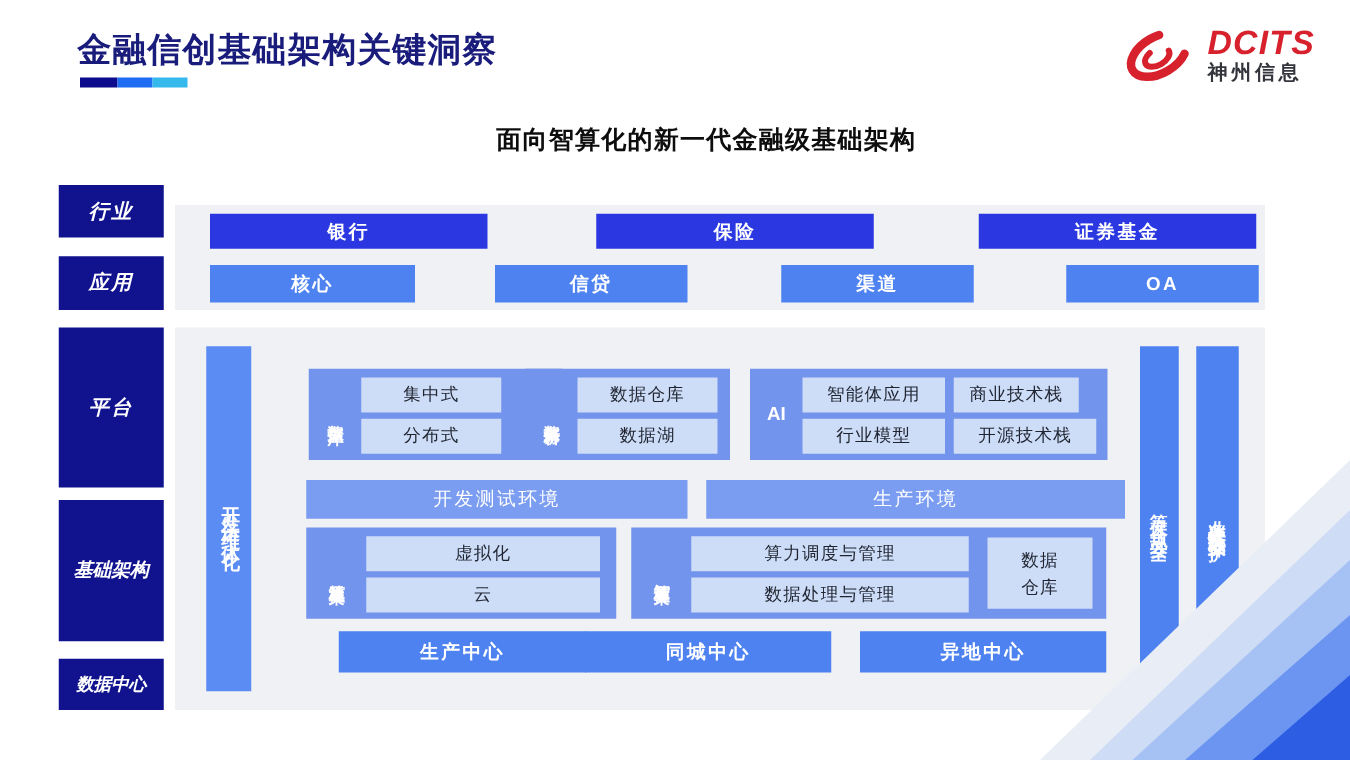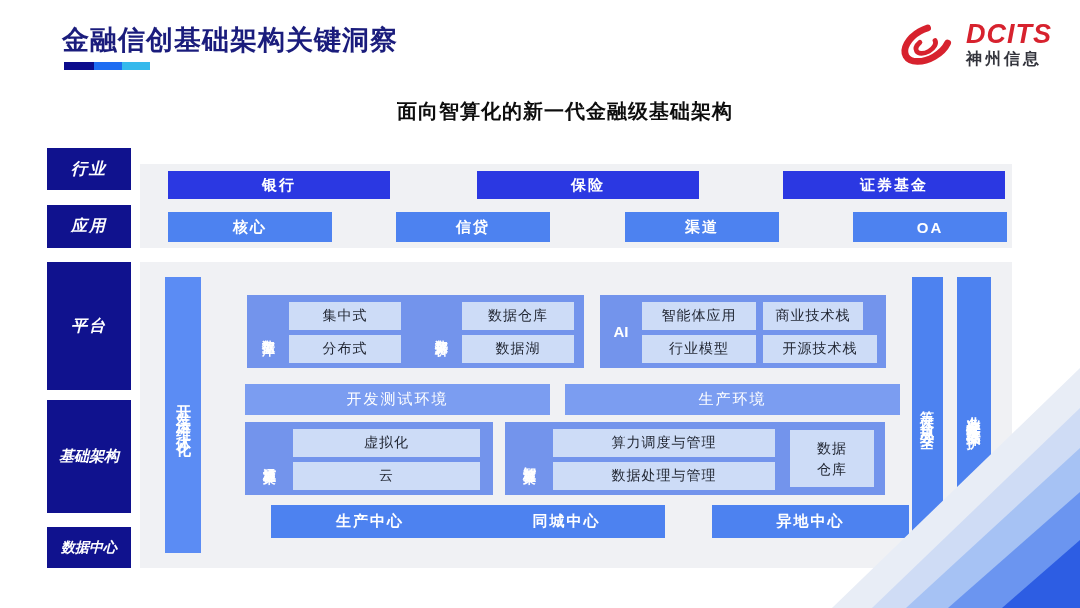--- a/index.html
+++ b/index.html
@@ -65,21 +65,21 @@
   .g-af{left:365px;top:160px;width:380px;height:73px;}
   .g-gf .glabel,.g-af .glabel{width:48px;}
 
   .env{position:absolute;top:122px;height:31px;background:#7b9df1;color:#fff;font-weight:400;font-size:15px;display:flex;align-items:center;justify-content:center;letter-spacing:2px;}
   .env1{left:105px;width:305px;}
   .env2{left:425px;width:335px;}
 
   .center-btn{top:243px;height:33px;background:#4d82f0;}
   .c1{left:107px;width:198px;margin-left:24px;}
   .c2{left:328px;width:197px;}
-  .c3{left:548px;width:197px;margin-left:24px;}
+  .c3{left:548px;width:197px;}
 
   .train{left:285px;top:8px;width:84px;height:57px;}
   .train .wrap2{width:2.3em;line-height:1.45;text-align:center;}
 
   .deco{left:0;top:0;width:1080px;height:608px;pointer-events:none;z-index:10;}
 </style>
 </head>
 <body>
 
 <div class="slide">

